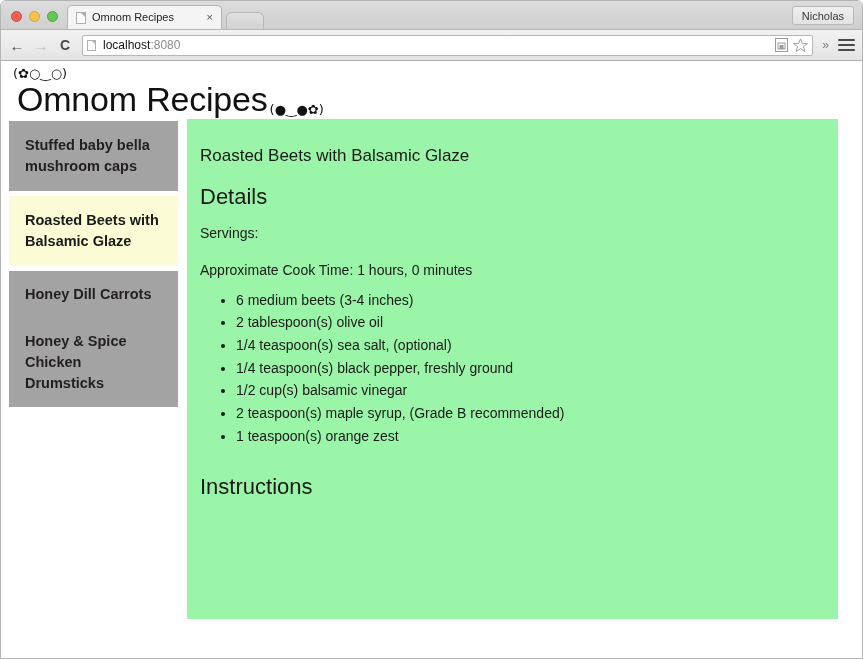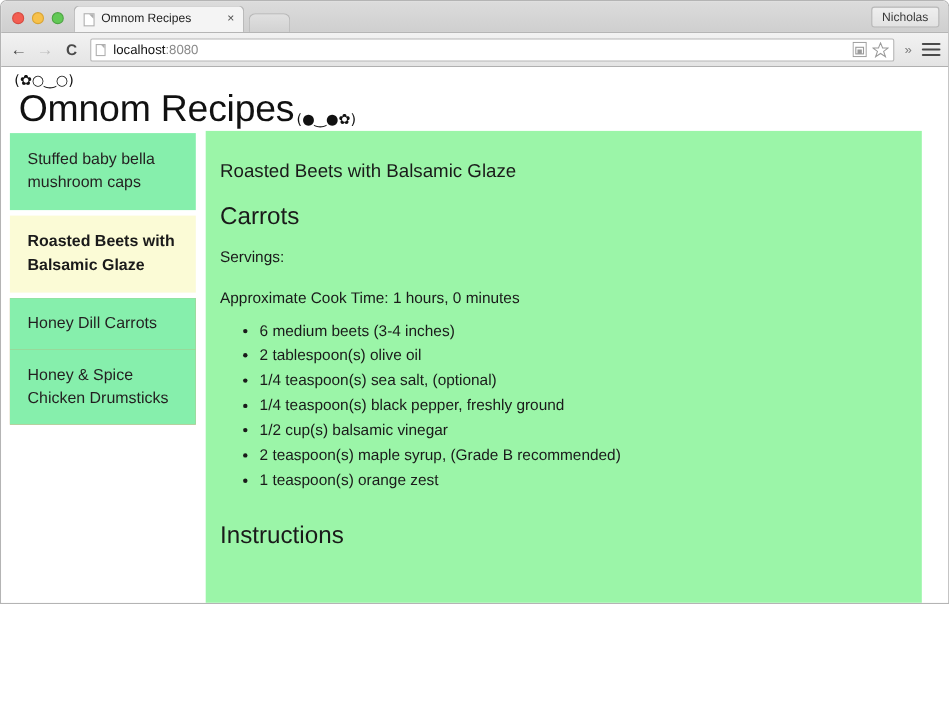--- a/index.html
+++ b/index.html
@@ -7,21 +7,21 @@
     margin: 0; padding: 0;
     width: 863px; height: 659px;
     background: #ffffff;
     font-family: "Liberation Sans", sans-serif;
     overflow: hidden;
   }
 
   
   .browser-window {
     position: relative;
-    width: 863px; height: 549px;
+    width: 863px; height: 659px;
     background: #ffffff;
     border: 1px solid #b4b4b4;
     border-radius: 6px 6px 0 0;
     overflow: hidden;
   }
 
   
   .tab-strip {
     position: relative;
     height: 29px;
@@ -237,25 +237,26 @@
   }
   .sidebar {
     width: 169px;
     flex: 0 0 169px;
     display: flex;
     flex-direction: column;
     gap: 5px;
     padding-top: 2px;
   }
   .recipe-item {
-    background: #86efac;
+    background: #a3a3a3;
     color: #231f20;
     font-size: 14.5px;
     line-height: 1.45;
     padding: 14px 14px 14px 16px;
+    font-weight: bold;
   }
   .recipe-item.selected {
     background: #fbfbd6;
     font-weight: 700;
     color: #1a1a1a;
   }
   .recipe-group {
     display: flex;
     flex-direction: column;
     background: #f96b42;
@@ -381,21 +382,21 @@
           </div>
           <div class="recipe-item">
             <span>Honey &amp; Spice Chicken Drumsticks</span>
           </div>
         </div>
       </div>
 
       <div class="content">
         <h2 class="recipe-name">Roasted Beets with Balsamic Glaze</h2>
 
-        <h3 class="section-heading">Carrots</h3>
+        <h3 class="section-heading">Details</h3>
         <p class="detail-line">Servings:</p>
         <p class="detail-line">Approximate Cook Time: 1 hours, 0 minutes</p>
 
         <ul class="ingredients">
           <li>6 medium beets (3-4 inches)</li>
           <li>2 tablespoon(s) olive oil</li>
           <li>1/4 teaspoon(s) sea salt, (optional)</li>
           <li>1/4 teaspoon(s) black pepper, freshly ground</li>
           <li>1/2 cup(s) balsamic vinegar</li>
           <li>2 teaspoon(s) maple syrup, (Grade B recommended)</li>

